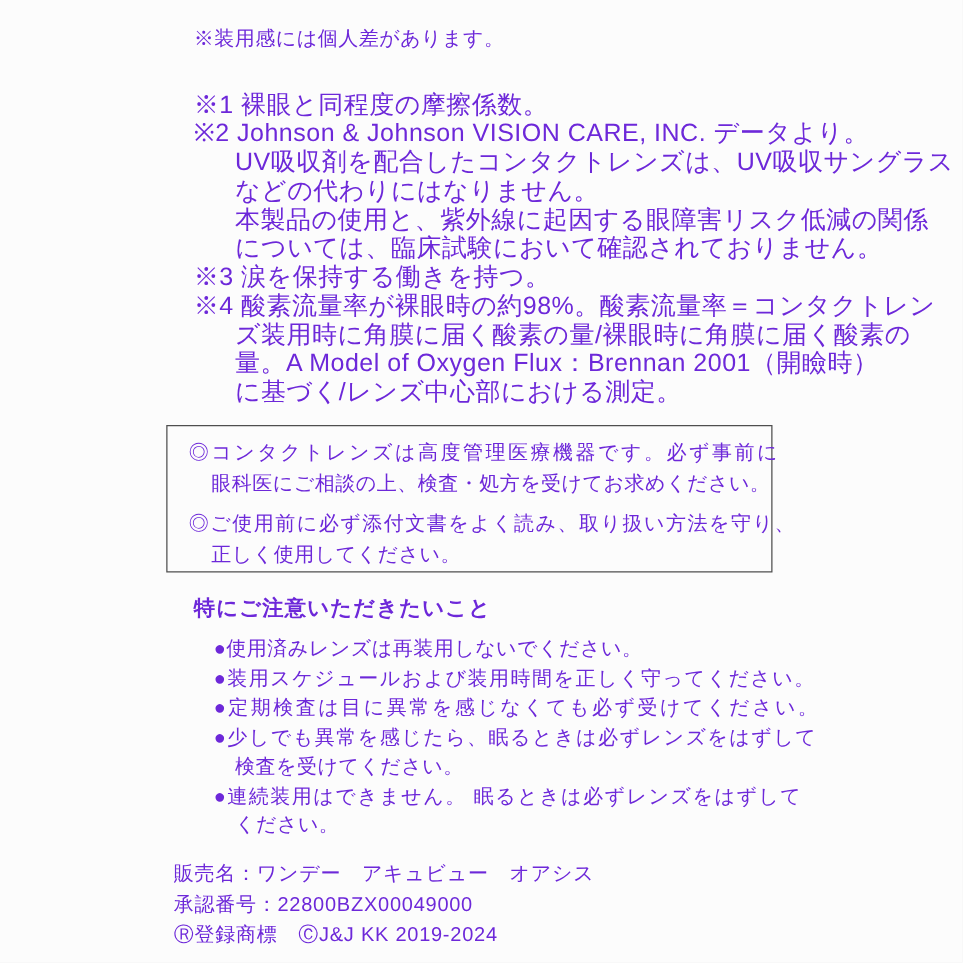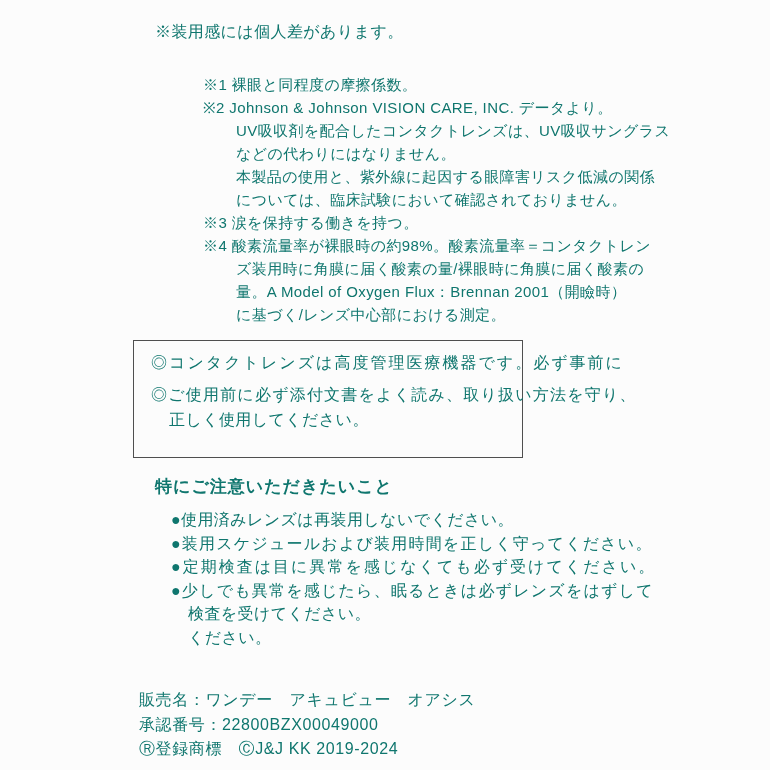--- a/index.html
+++ b/index.html
@@ -33,31 +33,30 @@
     left: 155px;
     top: 20px;
     font-size: 16px;
     line-height: 23px;
     letter-spacing: 0.4px;
   }
   .footnotes {
     position: absolute;
     left: 155px;
     top: 73px;
-    font-size: 15px;
+    font-size: 20px;
     line-height: 23px;
     letter-spacing: 0.4px;
-    margin-left: 48px;
   }
   .advisory-box {
     position: absolute;
     left: 133px;
     top: 340px;
     box-sizing: border-box;
-    width: 390px;
+    width: 485px;
     height: 118px;
     border: 1.5px solid #4f4f4f;
     padding: 9px 0 0 17px;
     font-size: 16px;
     line-height: 25px;
     letter-spacing: 0.4px;
     background: transparent;
   }
   .caution-heading {
     position: absolute;
@@ -81,52 +80,54 @@
     left: 139px;
     top: 688px;
     font-size: 16px;
     line-height: 24.5px;
     letter-spacing: 0.6px;
   }
 </style>
 </head>
 <body>
 
-<div class="page" style="background: rgb(252, 252, 252); color: #0f766e;">
+<div class="page" style="background: rgb(252, 252, 252); color: #6d28d9;">
 
   <div class="intro-note line">※装用感には個人差があります。</div>
 
   <div class="footnotes">
       <div class="line">※1 裸眼と同程度の摩擦係数。</div>
       <div class="line">※2 Johnson &amp; Johnson VISION CARE, INC. データより。</div>
       <div class="line ind33">UV吸収剤を配合したコンタクトレンズは、UV吸収サングラス</div>
       <div class="line ind33">などの代わりにはなりません。</div>
       <div class="line ind33">本製品の使用と、紫外線に起因する眼障害リスク低減の関係</div>
       <div class="line ind33">については、臨床試験において確認されておりません。</div>
       <div class="line">※3 涙を保持する働きを持つ。</div>
       <div class="line">※4 酸素流量率が裸眼時の約98%。酸素流量率＝コンタクトレン</div>
       <div class="line ind33">ズ装用時に角膜に届く酸素の量/裸眼時に角膜に届く酸素の</div>
       <div class="line ind33">量。A Model of Oxygen Flux：Brennan 2001（開瞼時）</div>
       <div class="line ind33">に基づく/レンズ中心部における測定。</div>
     </div>
 
   <div class="advisory-box" style="border-color: rgb(79, 79, 79);">
       <div class="line ls2">◎コンタクトレンズは高度管理医療機器です。必ず事前に</div>
+      <div class="line ind18">眼科医にご相談の上、検査・処方を受けてお求めください。</div>
       <div class="line gap ls1">◎ご使用前に必ず添付文書をよく読み、取り扱い方法を守り、</div>
       <div class="line ind18">正しく使用してください。</div>
     </div>
 
   <div class="caution-heading line">特にご注意いただきたいこと</div>
 
   <div class="bullets">
       <div class="line">●使用済みレンズは再装用しないでください。</div>
       <div class="line ls1">●装用スケジュールおよび装用時間を正しく守ってください。</div>
       <div class="line ls2">●定期検査は目に異常を感じなくても必ず受けてください。</div>
       <div class="line ls1">●少しでも異常を感じたら、眠るときは必ずレンズをはずして</div>
       <div class="line ind17">検査を受けてください。</div>
+      <div class="line ls1">●連続装用はできません。 眠るときは必ずレンズをはずして</div>
       <div class="line ind17">ください。</div>
     </div>
 
   <div class="legal-footer">
       <div class="line">販売名：ワンデー　アキュビュー　オアシス</div>
       <div class="line">承認番号：22800BZX00049000</div>
       <div class="line">Ⓡ登録商標　ⒸJ&amp;J KK 2019-2024</div>
     </div>
 
 </div>

